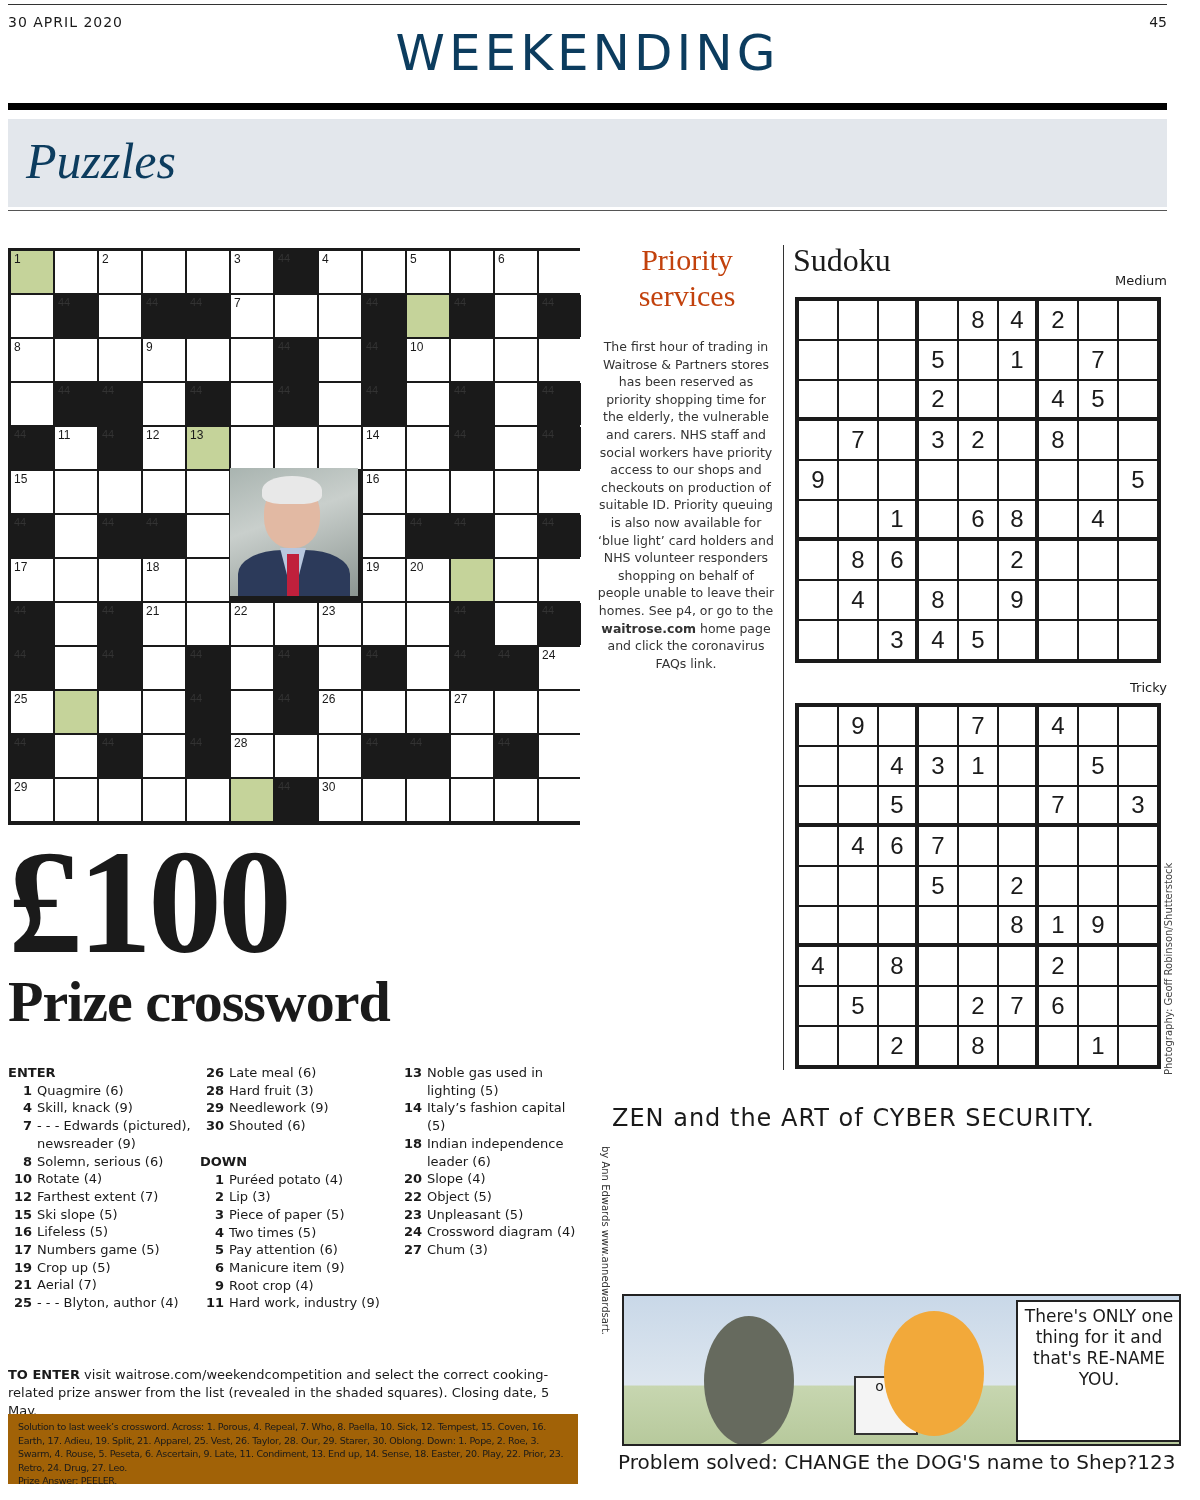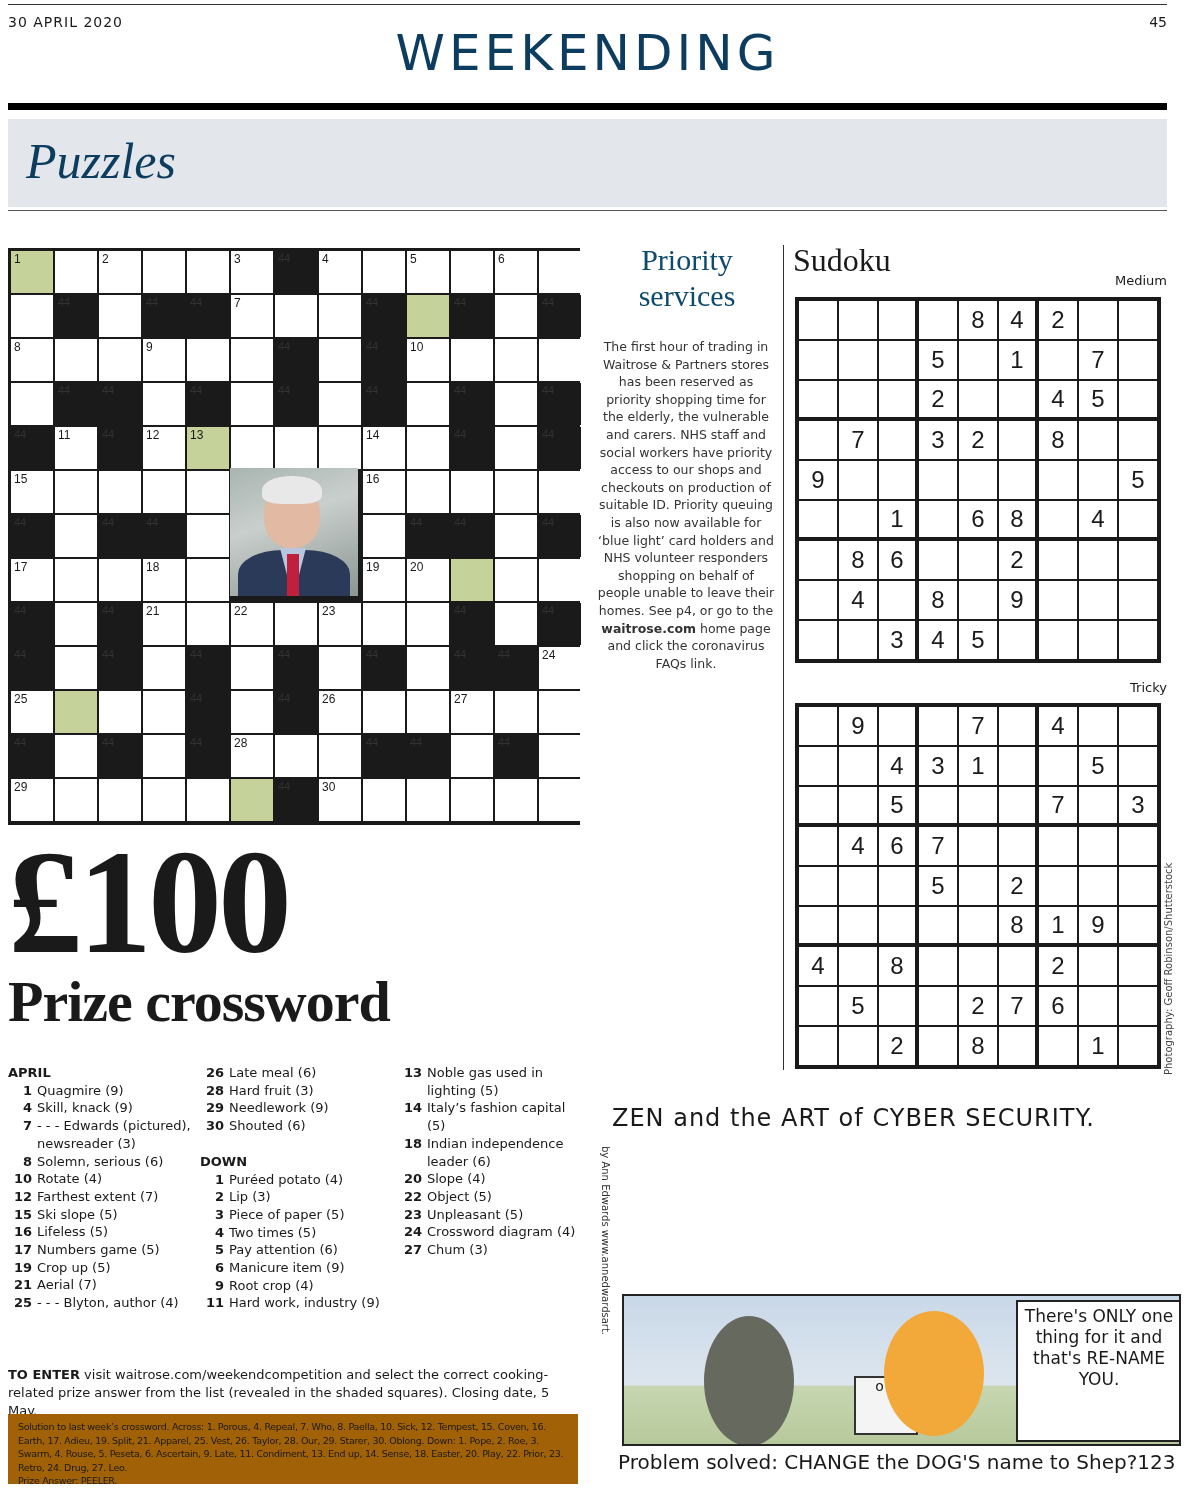--- a/index.html
+++ b/index.html
@@ -36,21 +36,21 @@
   .clues .hd{font-weight:bold;}
   .clue{display:flex;}
   .clue .num{font-weight:bold;width:24px;text-align:right;margin-right:5px;flex:none;}
   .clue .txt{flex:1;}
   .gap{height:18px;}
   .enter{left:8px;top:1366px;width:570px;font-size:13px;line-height:18px;}
   .enter b{font-weight:bold;}
   .solution{left:8px;top:1414px;width:570px;height:70px;background:#a16207;font-size:9.5px;line-height:13.5px;padding:6px 10px;box-sizing:border-box;letter-spacing:-0.3px;}
 
   
-  .ps-title{left:594px;top:242px;width:186px;text-align:center;font-size:30px;line-height:36px;color:#0c4a6e;font-family:"Liberation Serif",serif;}
+  .ps-title{left:594px;top:242px;width:186px;text-align:center;font-size:30px;line-height:36px;color:#c2410c;font-family:"Liberation Serif",serif;}
   .ps-body{left:596px;top:338px;width:180px;text-align:center;font-size:12.5px;line-height:17.6px;color:#333;}
   .vrule{left:783px;top:245px;width:1px;height:825px;background:#333;}
 
   
   .sd-title{left:793px;top:242px;font-size:32px;font-family:"Liberation Serif",serif;}
   .sd-level{font-size:13px;right:33px;}
   .sudoku{border:4px solid #1a1a1a;background:#1a1a1a;display:grid;grid-template-columns:repeat(9,38px);grid-template-rows:repeat(9,38px);gap:2px;}
   .sudoku .sc{background:#fff;display:flex;align-items:center;justify-content:center;font-size:24px;font-family:"Liberation Sans",sans-serif;}
   .sudoku .sc.cr{margin-right:2px;}
   .sudoku .sc.rb{margin-bottom:2px;}
@@ -411,33 +411,33 @@
   <div class="shirt"></div>
   <div class="tie"></div>
   <div class="head"></div>
   <div class="hair"></div>
 </div>
 
 <div class="abs prize-amt">£100</div>
 <div class="abs prize-title">Prize crossword</div>
 
 <div class="abs clues" style="left:8px;width:190px;">
-  <div class="hd">APRIL</div>
+  <div class="hd">ENTER</div>
   <div id="across-a">
       <div class="clue">
         <span class="num">1</span>
-        <span class="txt">Quagmire (9)</span>
+        <span class="txt">Quagmire (6)</span>
       </div>
       <div class="clue">
         <span class="num">4</span>
         <span class="txt">Skill, knack (9)</span>
       </div>
       <div class="clue">
         <span class="num">7</span>
-        <span class="txt">- - - Edwards (pictured), newsreader (3)</span>
+        <span class="txt">- - - Edwards (pictured), newsreader (9)</span>
       </div>
       <div class="clue">
         <span class="num">8</span>
         <span class="txt">Solemn, serious (6)</span>
       </div>
       <div class="clue">
         <span class="num">10</span>
         <span class="txt">Rotate (4)</span>
       </div>
       <div class="clue">

